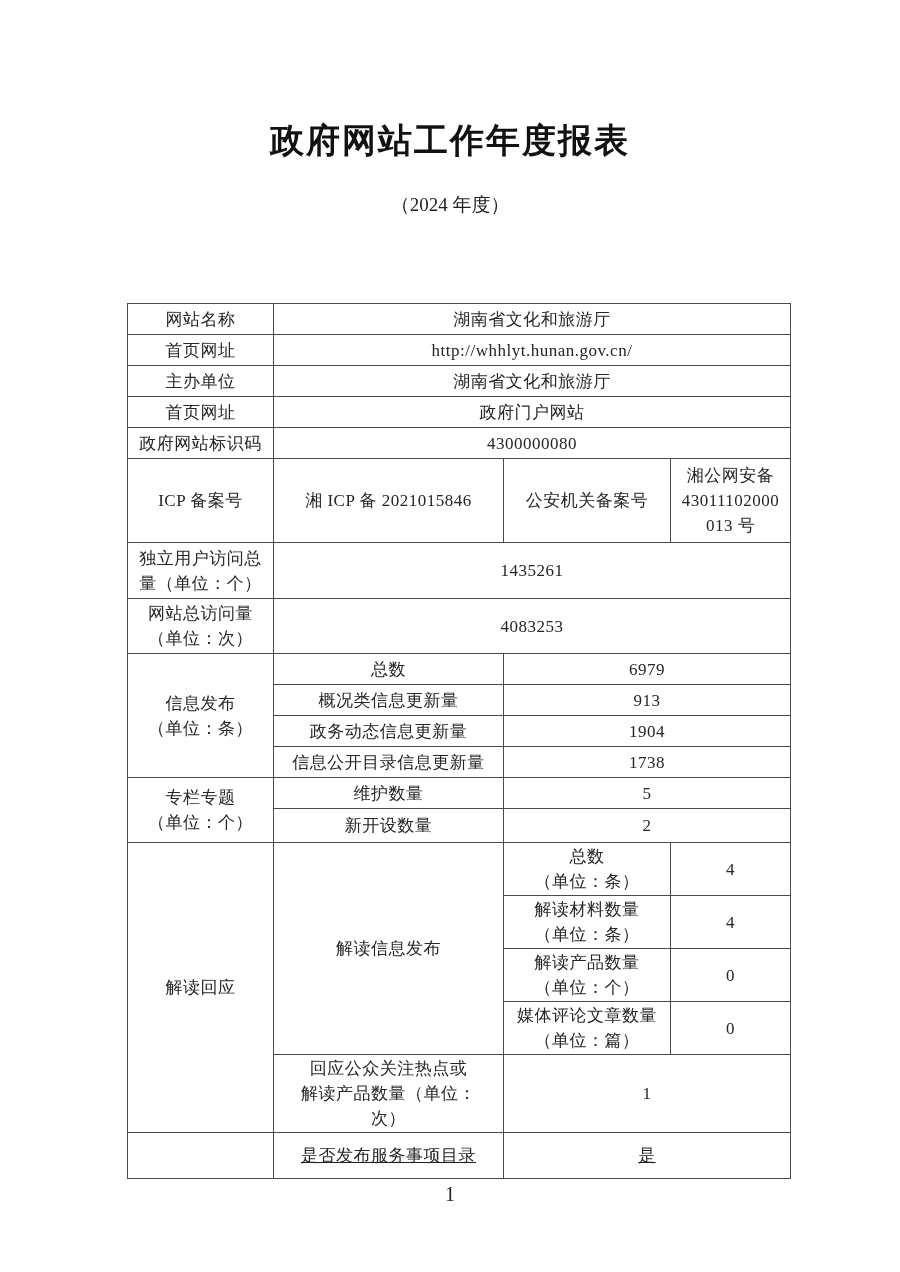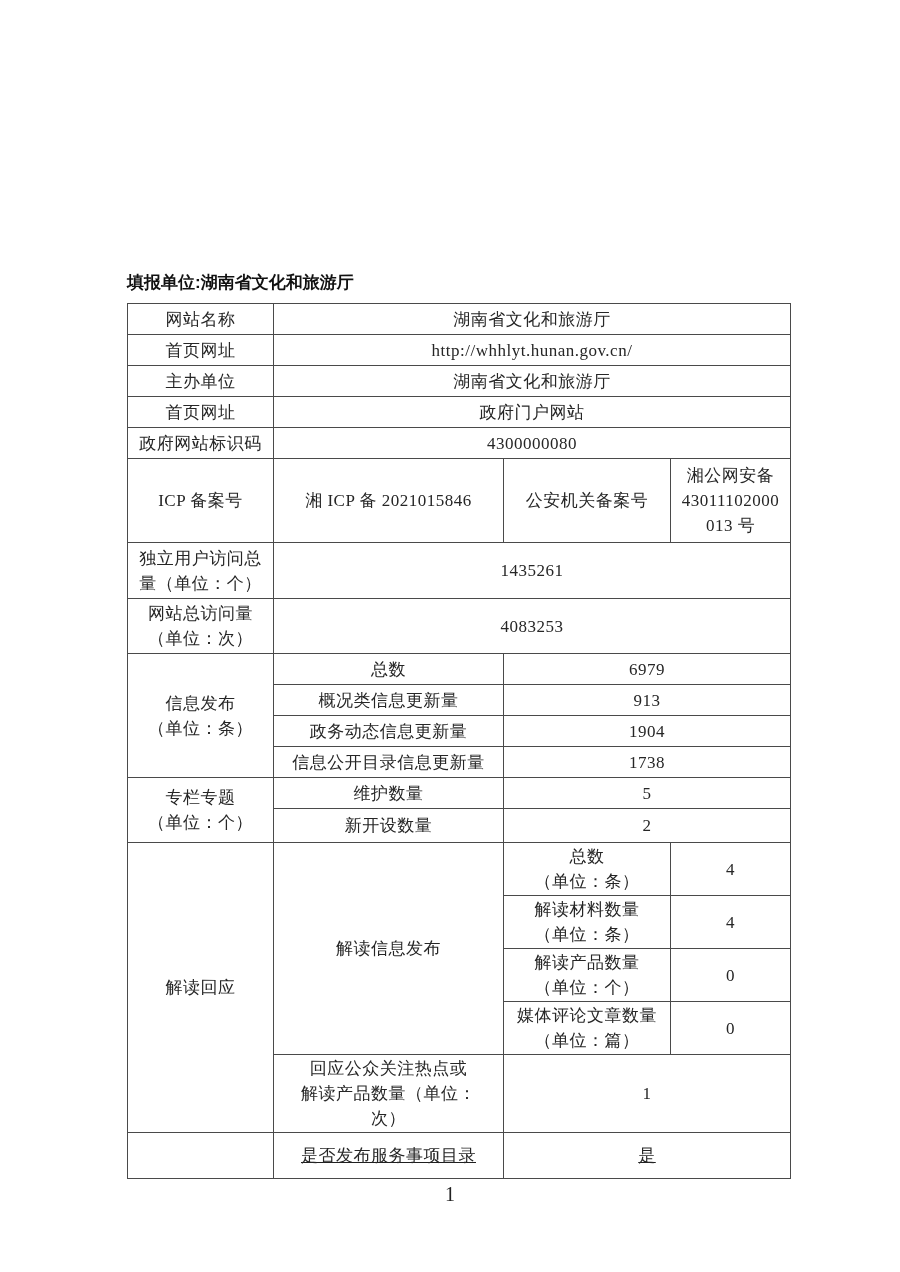--- a/index.html
+++ b/index.html
@@ -81,21 +81,22 @@
     text-align: center;
     font-size: 20px;
     color: #222;
   }
 </style>
 </head>
 <body>
 
 <div class="page">
 
-  <div class="report-unit">填报单位:湖南省文化和旅游厅</div>
+  <div class="doc-title">政府网站工作年度报表</div>
+  <div class="doc-subtitle">（2024 年度）</div>
 
   <table class="report">
     <colgroup>
       <col style="width:146px">
       <col style="width:230px">
       <col style="width:167px">
       <col style="width:120px">
     </colgroup>
 
     <tbody>

